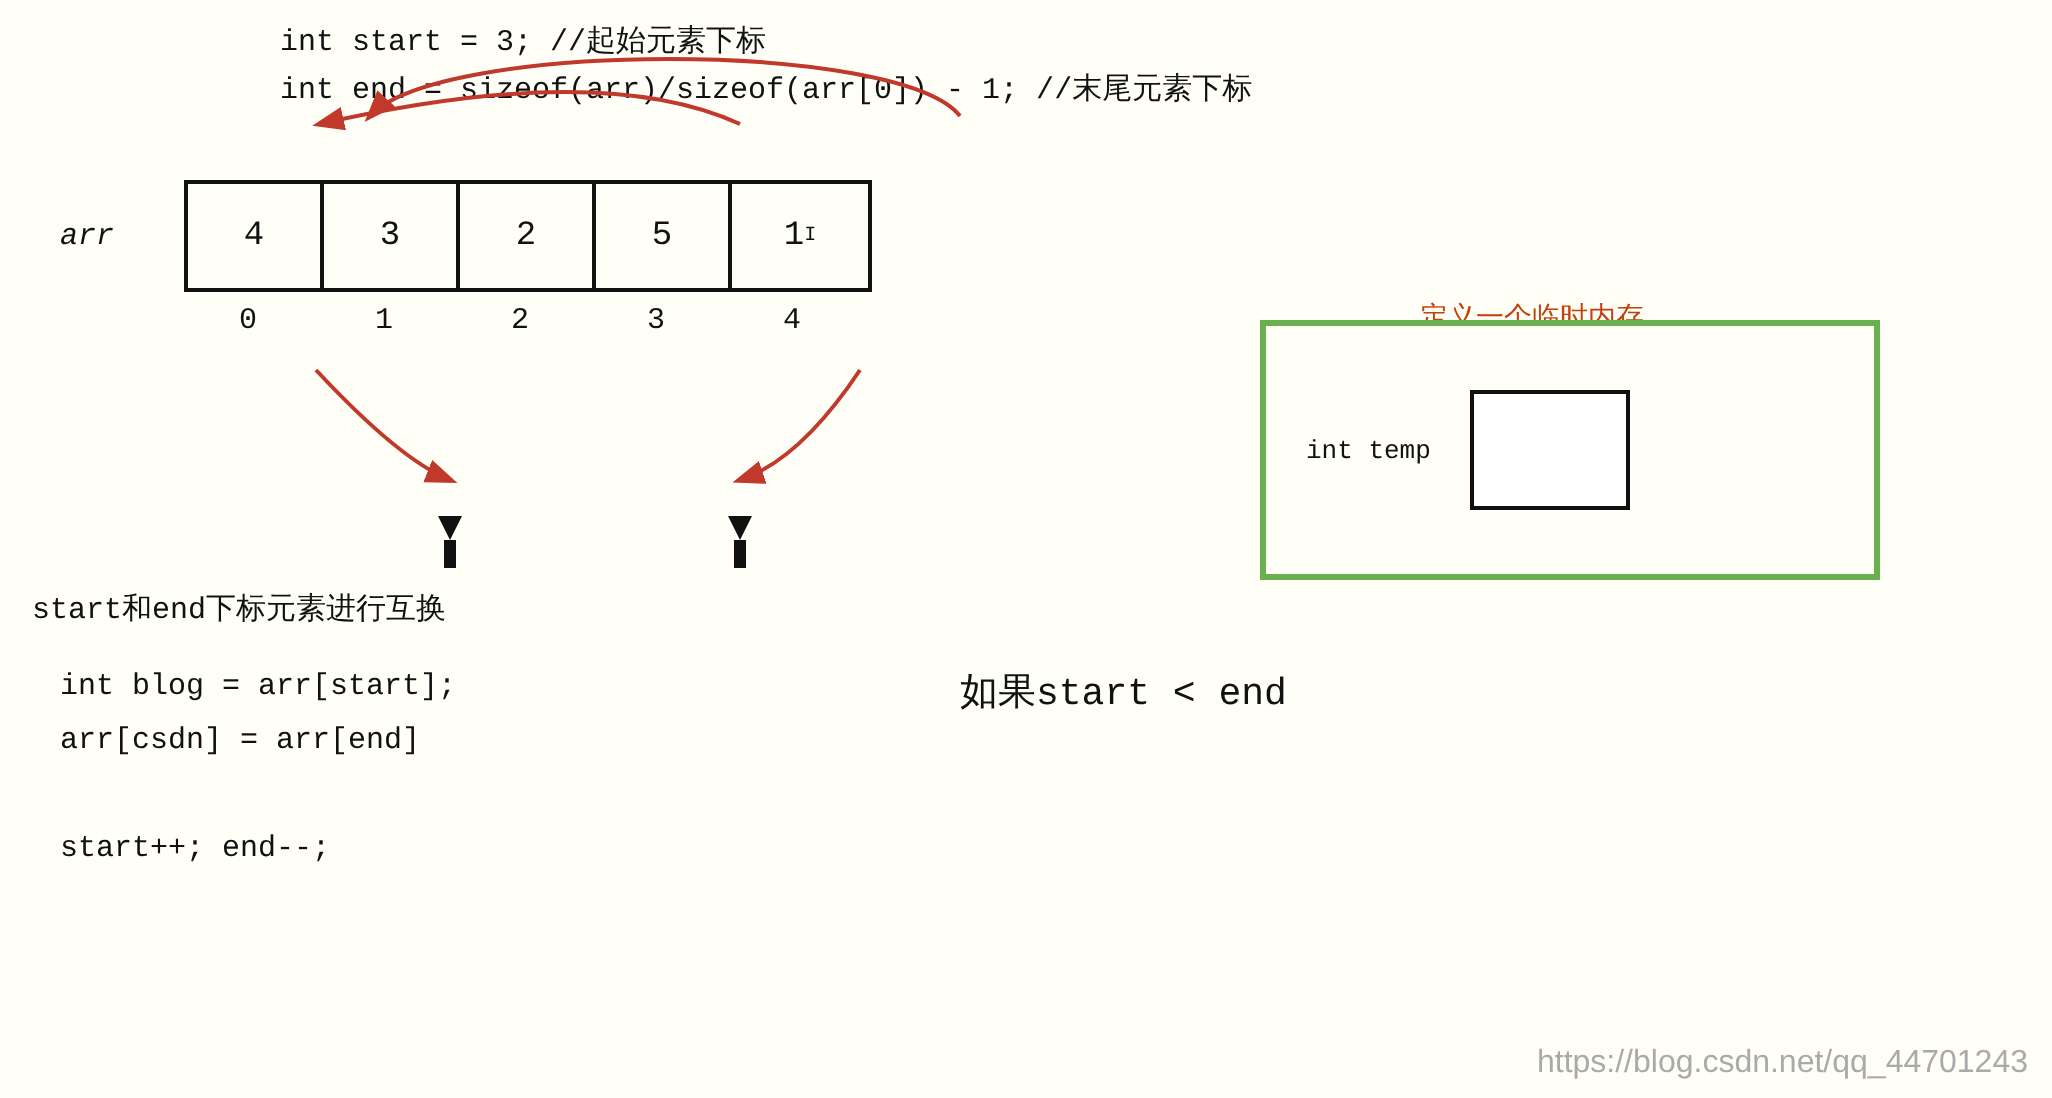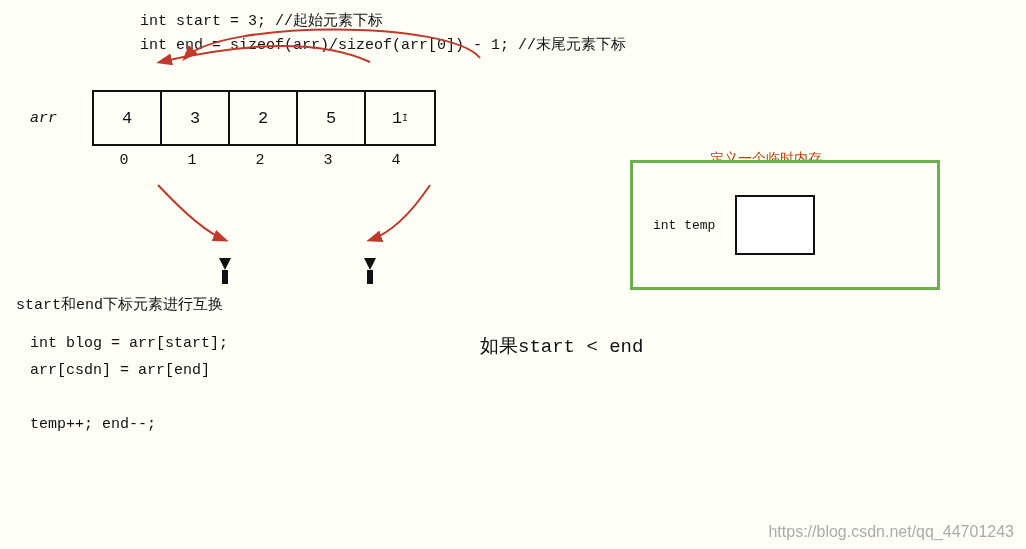--- a/index.html
+++ b/index.html
@@ -217,21 +217,21 @@
       </marker>
     </defs>
   </svg>
 
   <div class="swap-text">start和end下标元素进行互换</div>
 
   <div class="code-block">
     <div> int blog = arr[start];</div>
     <div> arr[csdn] = arr[end]</div>
     <div>&nbsp;</div>
-    <div> temp++;     end--;</div>
+    <div> start++;     end--;</div>
   </div>
 
   <div class="right-condition">
     <div>如果start &lt; end</div>
   </div>
 
   <div class="define-text">定义一个临时内存</div>
 
   <div class="temp-box">
     <span class="temp-label">int   temp</span>

